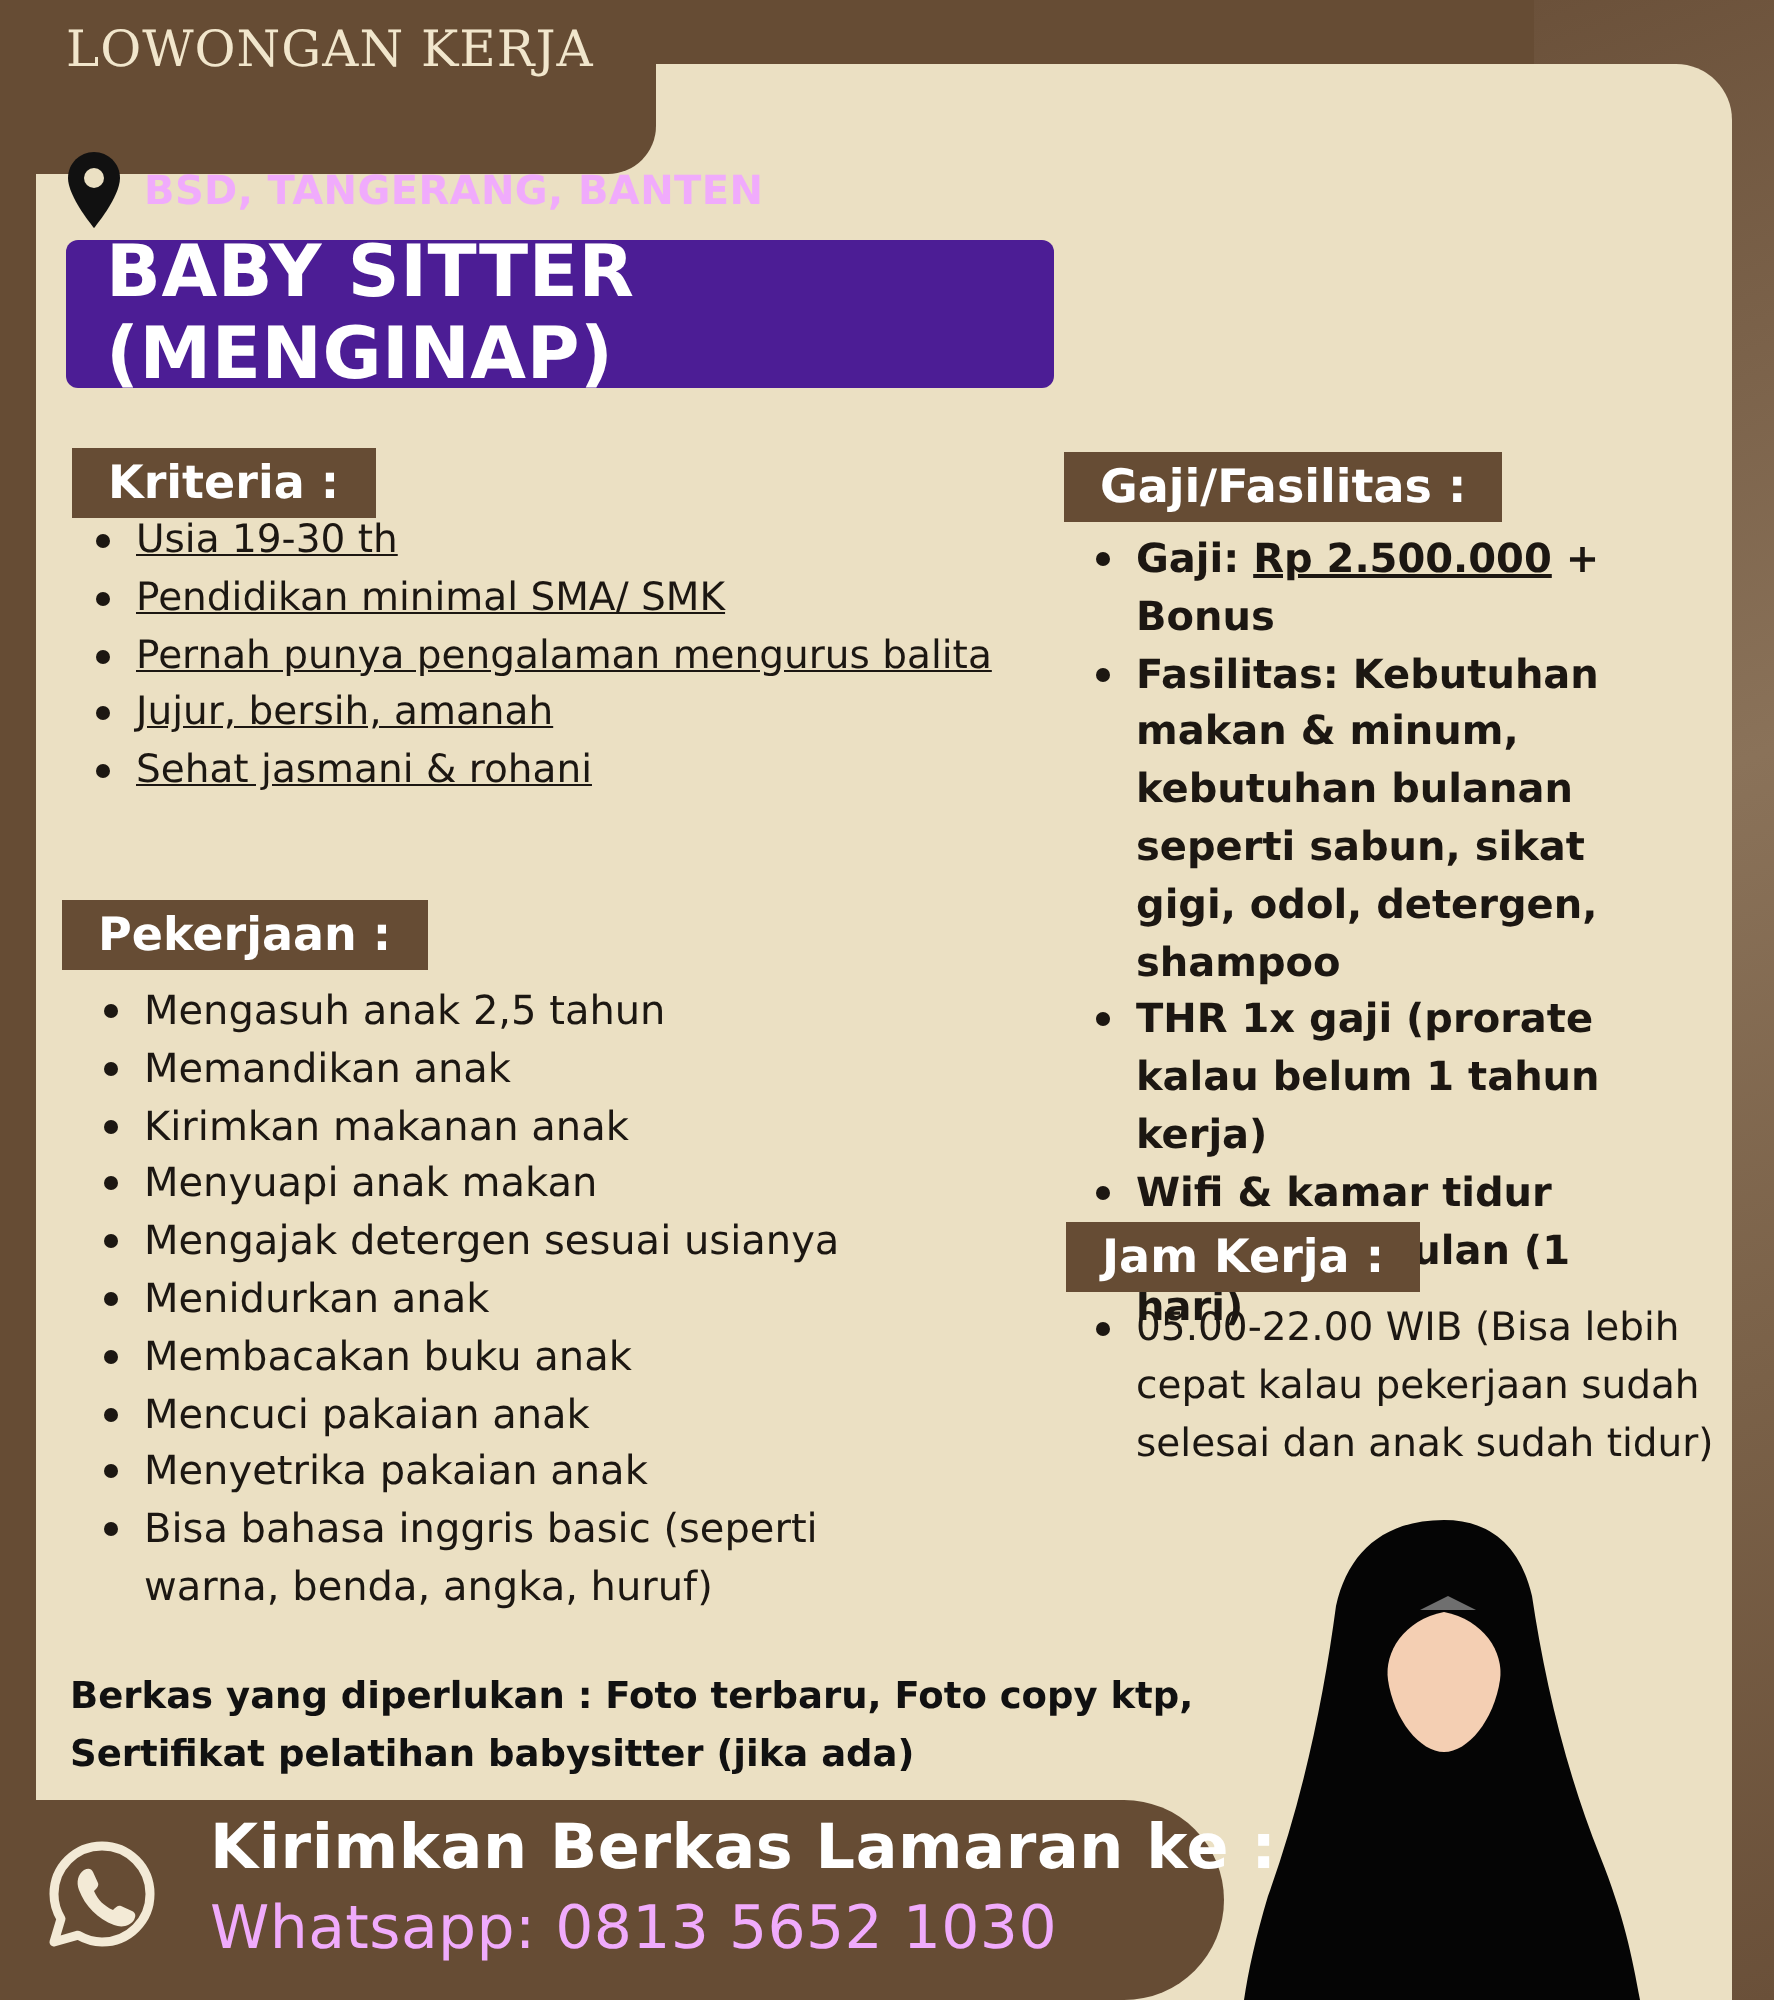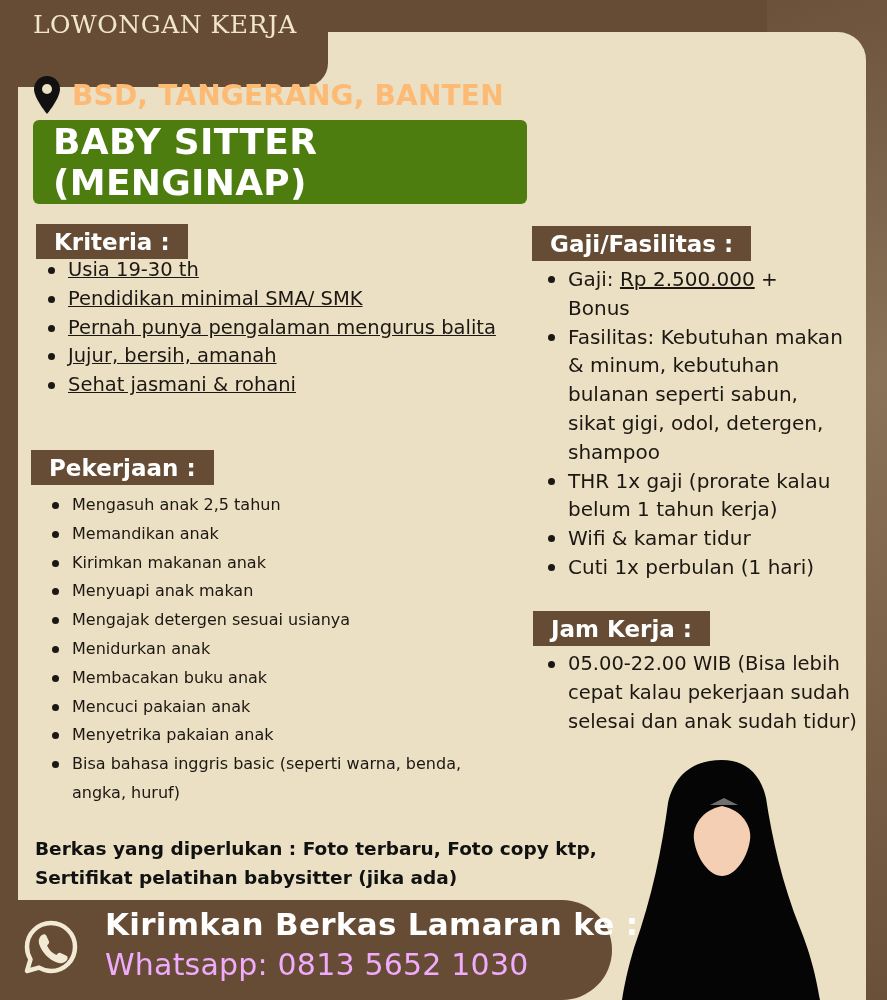--- a/index.html
+++ b/index.html
@@ -24,43 +24,43 @@
     border-radius: 0 0 24px 0;
   }
   .brand {
     position: absolute; left: 33px; top: 10px;
     font-family: "DejaVu Serif", "Liberation Serif", serif;
     color: #f1e6cc; font-size: 25px; letter-spacing: 0.5px;
   }
   .loc {
     position: absolute; left: 34px; top: 76px; display: flex; align-items: center; gap: 12px;
   }
-  .loc-text { font-weight: bold; font-size: 28px; color: #fdba74; letter-spacing: 0.2px; }
+  .loc-text { font-weight: bold; font-size: 20px; color: #f0abfc; letter-spacing: 0.2px; }
   .title-box {
-    position: absolute; left: 33px; top: 120px; width: 494px; height: 84px;
-    background: #4d7c0f; border-radius: 6px;
+    position: absolute; left: 33px; top: 120px; width: 494px; height: 74px;
+    background: #4c1d95; border-radius: 6px;
     display: flex; align-items: center; padding-left: 20px; justify-content: flex-end;
   }
   .title-text { color: #fff; font-weight: bold; font-size: 36px; letter-spacing: 0.3px; }
   .sec-head {
     position: absolute; background: #664c34; color: #fff;
     font-weight: bold; font-size: 23px; height: 35px;
     display: flex; align-items: center; padding: 0 18px;
   }
   ul.list { position: absolute; list-style: none; }
   ul.list li { position: relative; padding-left: 24px; color: #1c1712; }
   ul.list li::before {
     content: ""; position: absolute; left: 4px; width: 7px; height: 7px;
     background: #1c1712; border-radius: 50%;
   }
   .kriteria li { font-size: 19.5px; line-height: 28.8px; text-decoration: underline; }
   .kriteria li::before { top: 11px; }
-  .pekerjaan li { font-size: 16px; line-height: 28.8px; }
+  .pekerjaan li { font-size: 20px; line-height: 28.8px; }
   .pekerjaan li::before { top: 11px; }
-  .gaji li { font-size: 20px; line-height: 28.8px; font-weight: normal; }
+  .gaji li { font-size: 20px; line-height: 28.8px; font-weight: bold; }
   .gaji li::before { top: 11px; }
   .gaji .amount { text-decoration: underline; }
   .jam li { font-size: 19.5px; line-height: 28.8px; }
   .jam li::before { top: 11px; }
   .berkas {
     position: absolute; left: 35px; top: 834px; width: 570px;
     font-weight: bold; font-size: 18.5px; line-height: 29px; color: #111;
   }
   .cta {
     position: absolute; left: 0; top: 900px; width: 612px; height: 100px;

